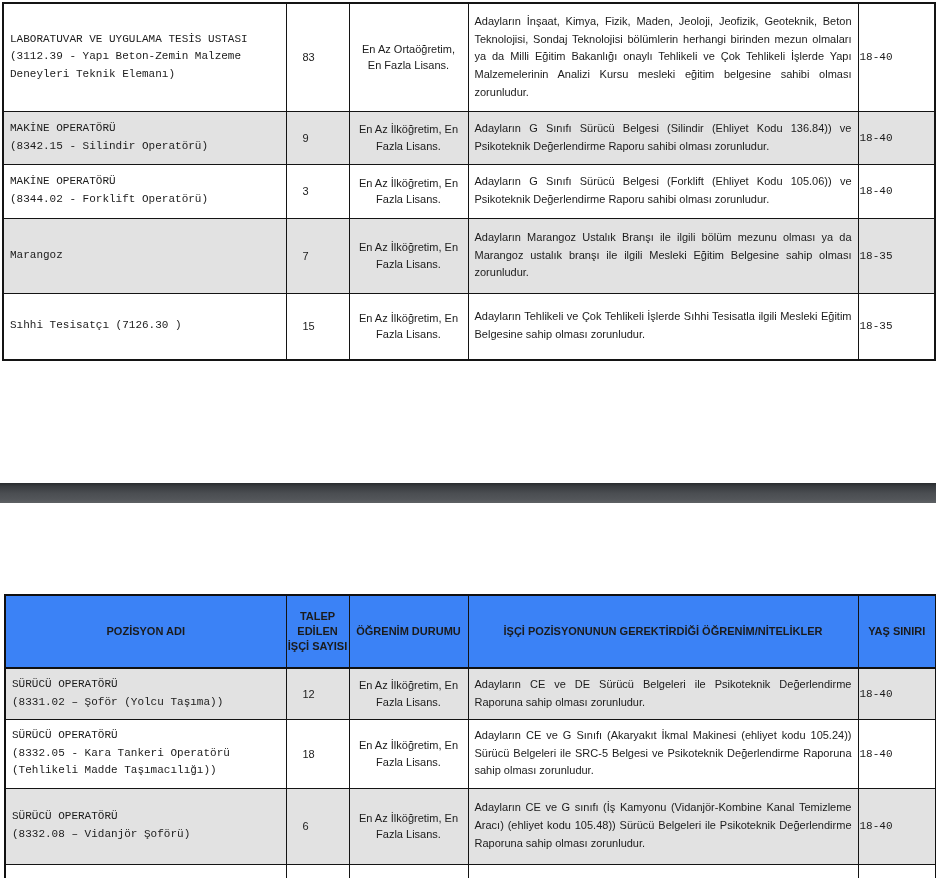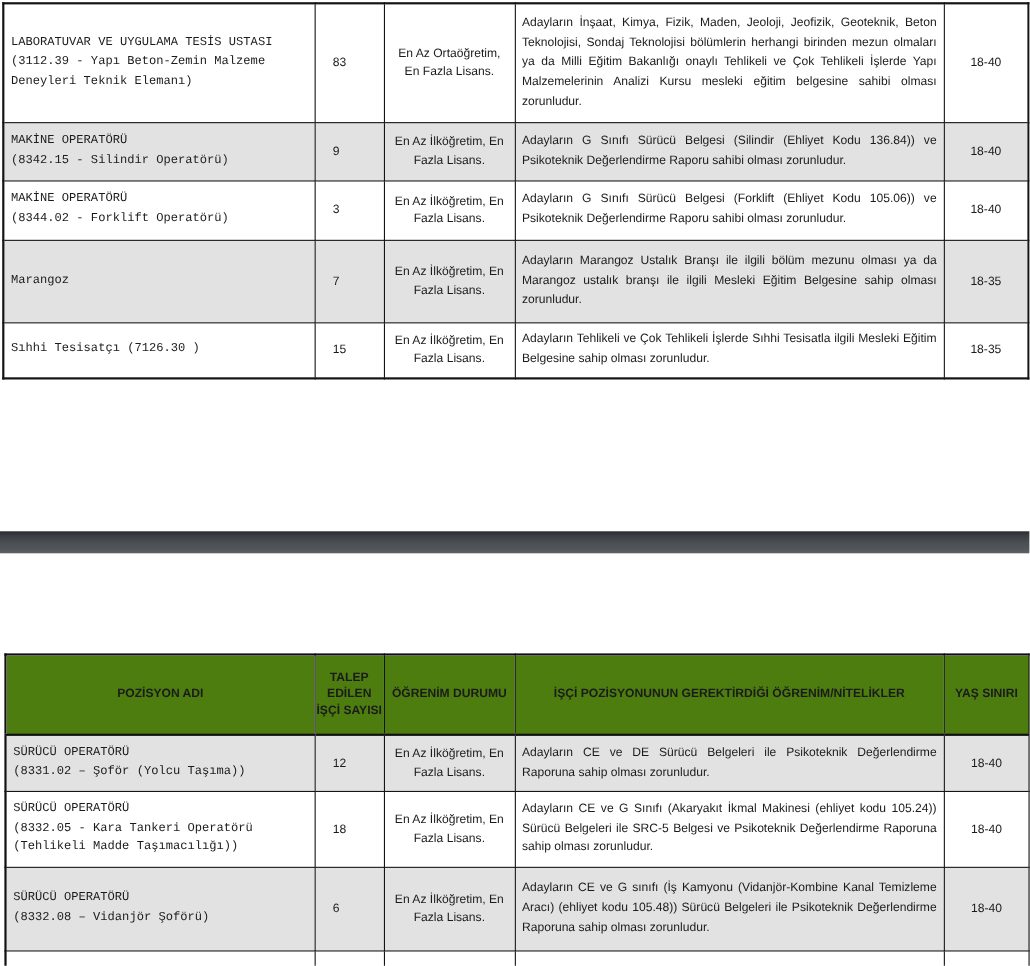--- a/index.html
+++ b/index.html
@@ -11,28 +11,28 @@
   table { border-collapse:collapse; table-layout:fixed; position:absolute; }
   td, th {
     border:1.5px solid #141414; vertical-align:middle;
     font-size:11px; overflow:hidden; word-wrap:break-word;
   }
   
   .t1 { left:2px; top:2px; width:932px; border:2px solid #141414; }
   
   .t2 { left:4px; top:594px; width:931px; border:2.5px solid #101010; }
   .t2 thead th {
-    background:#4d7c0f; font-weight:bold; text-align:center;
+    background:#3b82f6; font-weight:bold; text-align:center;
     line-height:1.35; padding:2px 1px; border-bottom:2.5px solid #101010;
   }
   .pos  { text-align:left; padding:3px 4px 3px 6px; white-space:pre-line; line-height:1.6;font-family:Liberation Mono, monospace; }
   .num  { text-align:left;padding-left:16px; }
   .edu  { text-align:center; white-space:pre-line; line-height:1.5; padding:2px 1px; }
   .qual { text-align:justify; text-justify:inter-word; padding:3px 6px; line-height:1.62; }
-  .age  { text-align:center; }
+  .age  { text-align:left;font-family:Liberation Mono, monospace; }
   tr.shaded td { background:#e2e2e2; }
   .nowrap { white-space:nowrap;margin-left:21px; }
   
   .page-sep {
     position:absolute; left:0; top:483px; width:936px; height:20px;
     background:linear-gradient(180deg,#282b2e 0%,#3a3d41 18%,#4a4d51 50%,#53565a 82%,#5e6164 100%);
   }
 </style>
 </head>
 <body>
@@ -74,21 +74,21 @@
       <td class="age">18-40</td>
     </tr>
     <tr style="height:75px" class="shaded">
       <td class="pos">Marangoz</td>
       <td class="num">7</td>
       <td class="edu">En Az İlköğretim, En
 Fazla Lisans.</td>
       <td class="qual">Adayların Marangoz Ustalık Branşı ile ilgili bölüm mezunu olması ya da Marangoz ustalık branşı ile ilgili Mesleki Eğitim Belgesine sahip olması zorunludur.</td>
       <td class="age">18-35</td>
     </tr>
-    <tr style="height:51px">
+    <tr style="height:67px">
       <td class="pos">Sıhhi Tesisatçı (7126.30 )</td>
       <td class="num">15</td>
       <td class="edu">En Az İlköğretim, En
 Fazla Lisans.</td>
       <td class="qual">Adayların Tehlikeli ve Çok Tehlikeli İşlerde Sıhhi Tesisatla ilgili Mesleki Eğitim Belgesine sahip olması zorunludur.</td>
       <td class="age">18-35</td>
     </tr>
   </tbody>
 </table>
 

